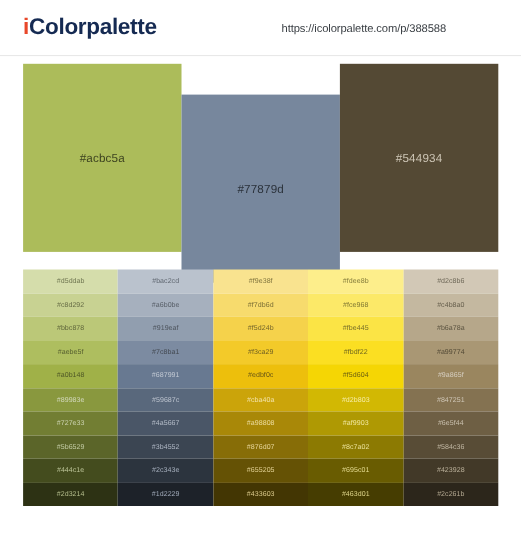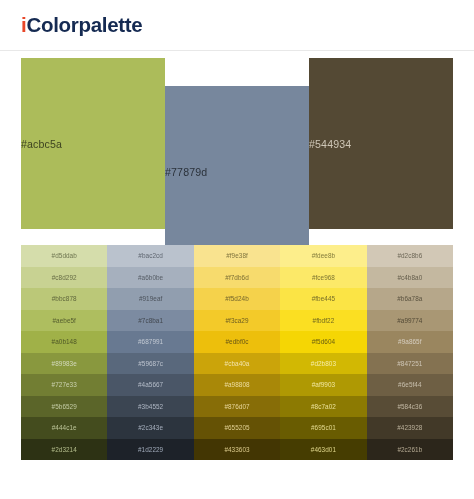--- a/index.html
+++ b/index.html
@@ -50,20 +50,21 @@
     position: absolute;
     left: 21px; top: 58px;
     width: 432px; height: 171px;
     display: flex;
   }
   .palette-swatch {
     flex: 1 1 0;
     height: 100%;
     display: flex;
     align-items: center;
+    justify-content: center;
     position: relative;
   }
   .palette-hex {
     font-size: 10.6px;
     letter-spacing: 0.15px;
     white-space: nowrap;
   }
 
   
   .grid {
@@ -90,20 +91,21 @@
     white-space: nowrap;
   }
 </style>
 </head>
 <body>
 
 <div id="page">
 
   <div class="header">
     <div class="logo"><span class="logo-i">i</span><span class="logo-rest">Colorpalette</span></div>
+    <div class="url">https://icolorpalette.com/p/388588</div>
   </div>
 
   <div class="palette-bar" id="palette-bar">
       <div class="palette-swatch" style="background: rgb(172, 188, 90);">
         <span class="palette-hex" style="color: rgb(61, 67, 32);">#acbc5a</span>
       </div>
       <div class="palette-swatch" style="background: rgb(119, 135, 157); margin-top: 28px;">
         <span class="palette-hex" style="color: rgb(43, 50, 59);">#77879d</span>
       </div>
       <div class="palette-swatch" style="background: rgb(84, 73, 52);">

